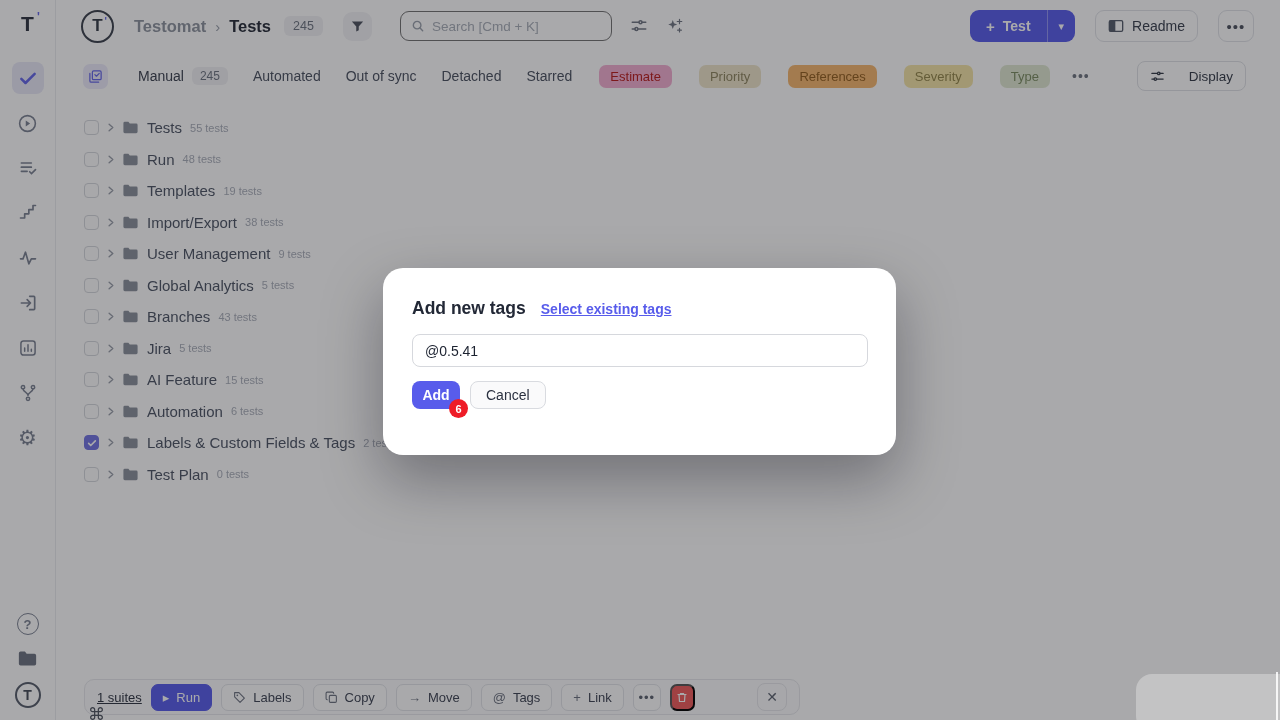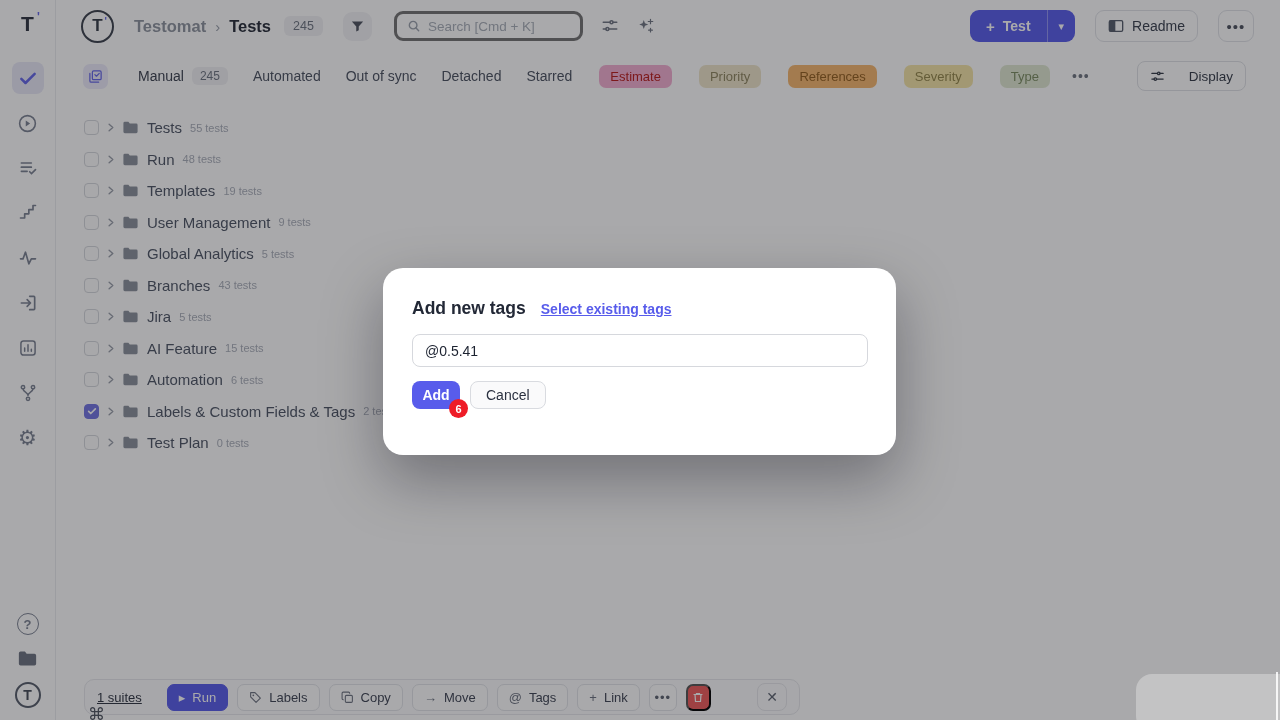--- a/index.html
+++ b/index.html
@@ -27,21 +27,21 @@
             display:flex; align-items:center; }
   .logo-circle { margin-left:25px; width:33px; height:33px; border:2.4px solid #3b414d; border-radius:50%;
                  display:flex; align-items:center; justify-content:center; font-weight:800; font-size:17px; color:#343b47; flex:none; position:relative;}
   .logo-circle .tick { color:#6466e9; font-size:10px; font-weight:700; position:absolute; top:4px; right:5px; }
   .crumb-root { margin-left:20px; font-size:16.5px; font-weight:600; color:#8e949f; }
   .crumb-sep { margin:0 9px; font-size:15px; color:#9aa0ab; }
   .crumb-page { font-size:16.5px; font-weight:700; color:#262c38; }
   .crumb-badge { margin-left:13px; background:#f1f1f4; border-radius:6px; padding:3px 9px; font-size:12.5px; color:#6d7480; }
   .funnel-btn { margin-left:20px; width:29px; height:29px; background:#f3f3f6; border-radius:9px;
                 display:flex; align-items:center; justify-content:center; color:#4c525e; }
-  .search-box { margin-left:22px; width:189px; height:30px; border:3px solid #737373; border-radius:9px;
+  .search-box { margin-left:28px; width:212px; height:30px; border:1px solid #737373; border-radius:9px;
                 display:flex; align-items:center; padding:0 10px; gap:7px; background:#fff; color:#9aa1ac; }
   .search-box input { border:none; outline:none; width:130px; font-size:13.5px; color:#5a6170; background:transparent;
                       font-family:"Liberation Sans", sans-serif; }
   .search-box input::placeholder { color:#a8aeb8; }
   .hdr-icon { margin-left:18px; color:#6f7582; display:flex; align-items:center; }
   .hdr-right { margin-left:auto; display:flex; align-items:center; margin-right:26px; gap:20px; }
   .test-btn { display:flex; align-items:stretch; background:#585ceb; border-radius:9px; height:32px; overflow:hidden; }
   .test-btn-main { display:flex; align-items:center; gap:8px; padding:0 16px; color:#fff; font-size:14px; font-weight:600; }
   .test-btn-sep { width:1px; background:rgba(255,255,255,.35); }
   .test-btn-chev { display:flex; align-items:center; padding:0 11px; color:#fff; font-size:11px; }
@@ -70,21 +70,21 @@
   .cb.checked { background:#7274e2; border-color:#7274e2; display:flex; align-items:center; justify-content:center; }
   .cb.checked svg { color:#fff; }
   .trow .chev { margin-left:6px; color:#979da8; display:flex; }
   .trow .folder { margin-left:6px; color:#8a919c; display:flex; }
   .trow .tlabel { margin-left:8px; font-size:15px; color:#4d5565; }
   .trow .tcount { margin-left:8px; font-size:11px; color:#a9aeb9; }
 
   
   .toolbar { position:absolute; left:84px; top:679px; width:716px; height:36px; background:#fcfcfd;
              border:1px solid #e7e8ec; border-radius:10px; display:flex; align-items:center; padding:0 12px; gap:9px; }
-  .suites-link { font-size:13px; color:#2f3542; text-decoration:underline; margin-right:16px; }
+  .suites-link { font-size:13px; color:#2f3542; text-decoration:underline; margin-right:0; }
   .tb-btn { height:27px; padding:0 11px; border:1px solid #e2e4e9; border-radius:7px; background:#fff;
             font-size:13px; color:#3f4554; display:flex; align-items:center; gap:7px; }
   .tb-btn .ticon { color:#6d7380; display:flex; align-items:center; font-size:13px; }
   .tb-btn.primary { background:#585ceb; border-color:#585ceb; color:#fff; }
   .tb-btn.primary .ticon { color:#fff; }
   .tb-more { width:28px; height:27px; border:1px solid #e2e4e9; border-radius:7px; background:#fff;
              display:flex; align-items:center; justify-content:center; color:#5c6370; letter-spacing:1px; font-size:13px; }
   .tb-trash { width:25px; height:27px; border-radius:7px; background:#ef5b5b; color:#fff;
               display:flex; align-items:center; justify-content:center; }
   .tb-close { margin-left:auto; width:30px; height:28px; border:1px solid #e7e8ec; border-radius:8px; background:transparent;
@@ -326,20 +326,35 @@
         <span class="chev">
           <svg width="11" height="11" viewBox="0 0 24 24" fill="none" stroke="currentColor" stroke-width="3" stroke-linecap="round" stroke-linejoin="round">
             <path d="M9 5l8 7-8 7"></path>
           </svg>
         </span>
         <span class="folder">
           <svg width="17" height="15" viewBox="0 0 24 20" fill="currentColor">
             <path d="M2 4a2 2 0 0 1 2-2h5l2 2.5h9A2 2 0 0 1 22 6.5V16a2 2 0 0 1-2 2H4a2 2 0 0 1-2-2z"></path>
           </svg>
         </span>
+        <span class="tlabel">Import/Export</span>
+        <span class="tcount">38 tests</span>
+      </div>
+      <div class="trow">
+        <span class="cb"></span>
+        <span class="chev">
+          <svg width="11" height="11" viewBox="0 0 24 24" fill="none" stroke="currentColor" stroke-width="3" stroke-linecap="round" stroke-linejoin="round">
+            <path d="M9 5l8 7-8 7"></path>
+          </svg>
+        </span>
+        <span class="folder">
+          <svg width="17" height="15" viewBox="0 0 24 20" fill="currentColor">
+            <path d="M2 4a2 2 0 0 1 2-2h5l2 2.5h9A2 2 0 0 1 22 6.5V16a2 2 0 0 1-2 2H4a2 2 0 0 1-2-2z"></path>
+          </svg>
+        </span>
         <span class="tlabel">User Management</span>
         <span class="tcount">9 tests</span>
       </div>
       <div class="trow">
         <span class="cb"></span>
         <span class="chev">
           <svg width="11" height="11" viewBox="0 0 24 24" fill="none" stroke="currentColor" stroke-width="3" stroke-linecap="round" stroke-linejoin="round">
             <path d="M9 5l8 7-8 7"></path>
           </svg>
         </span>

